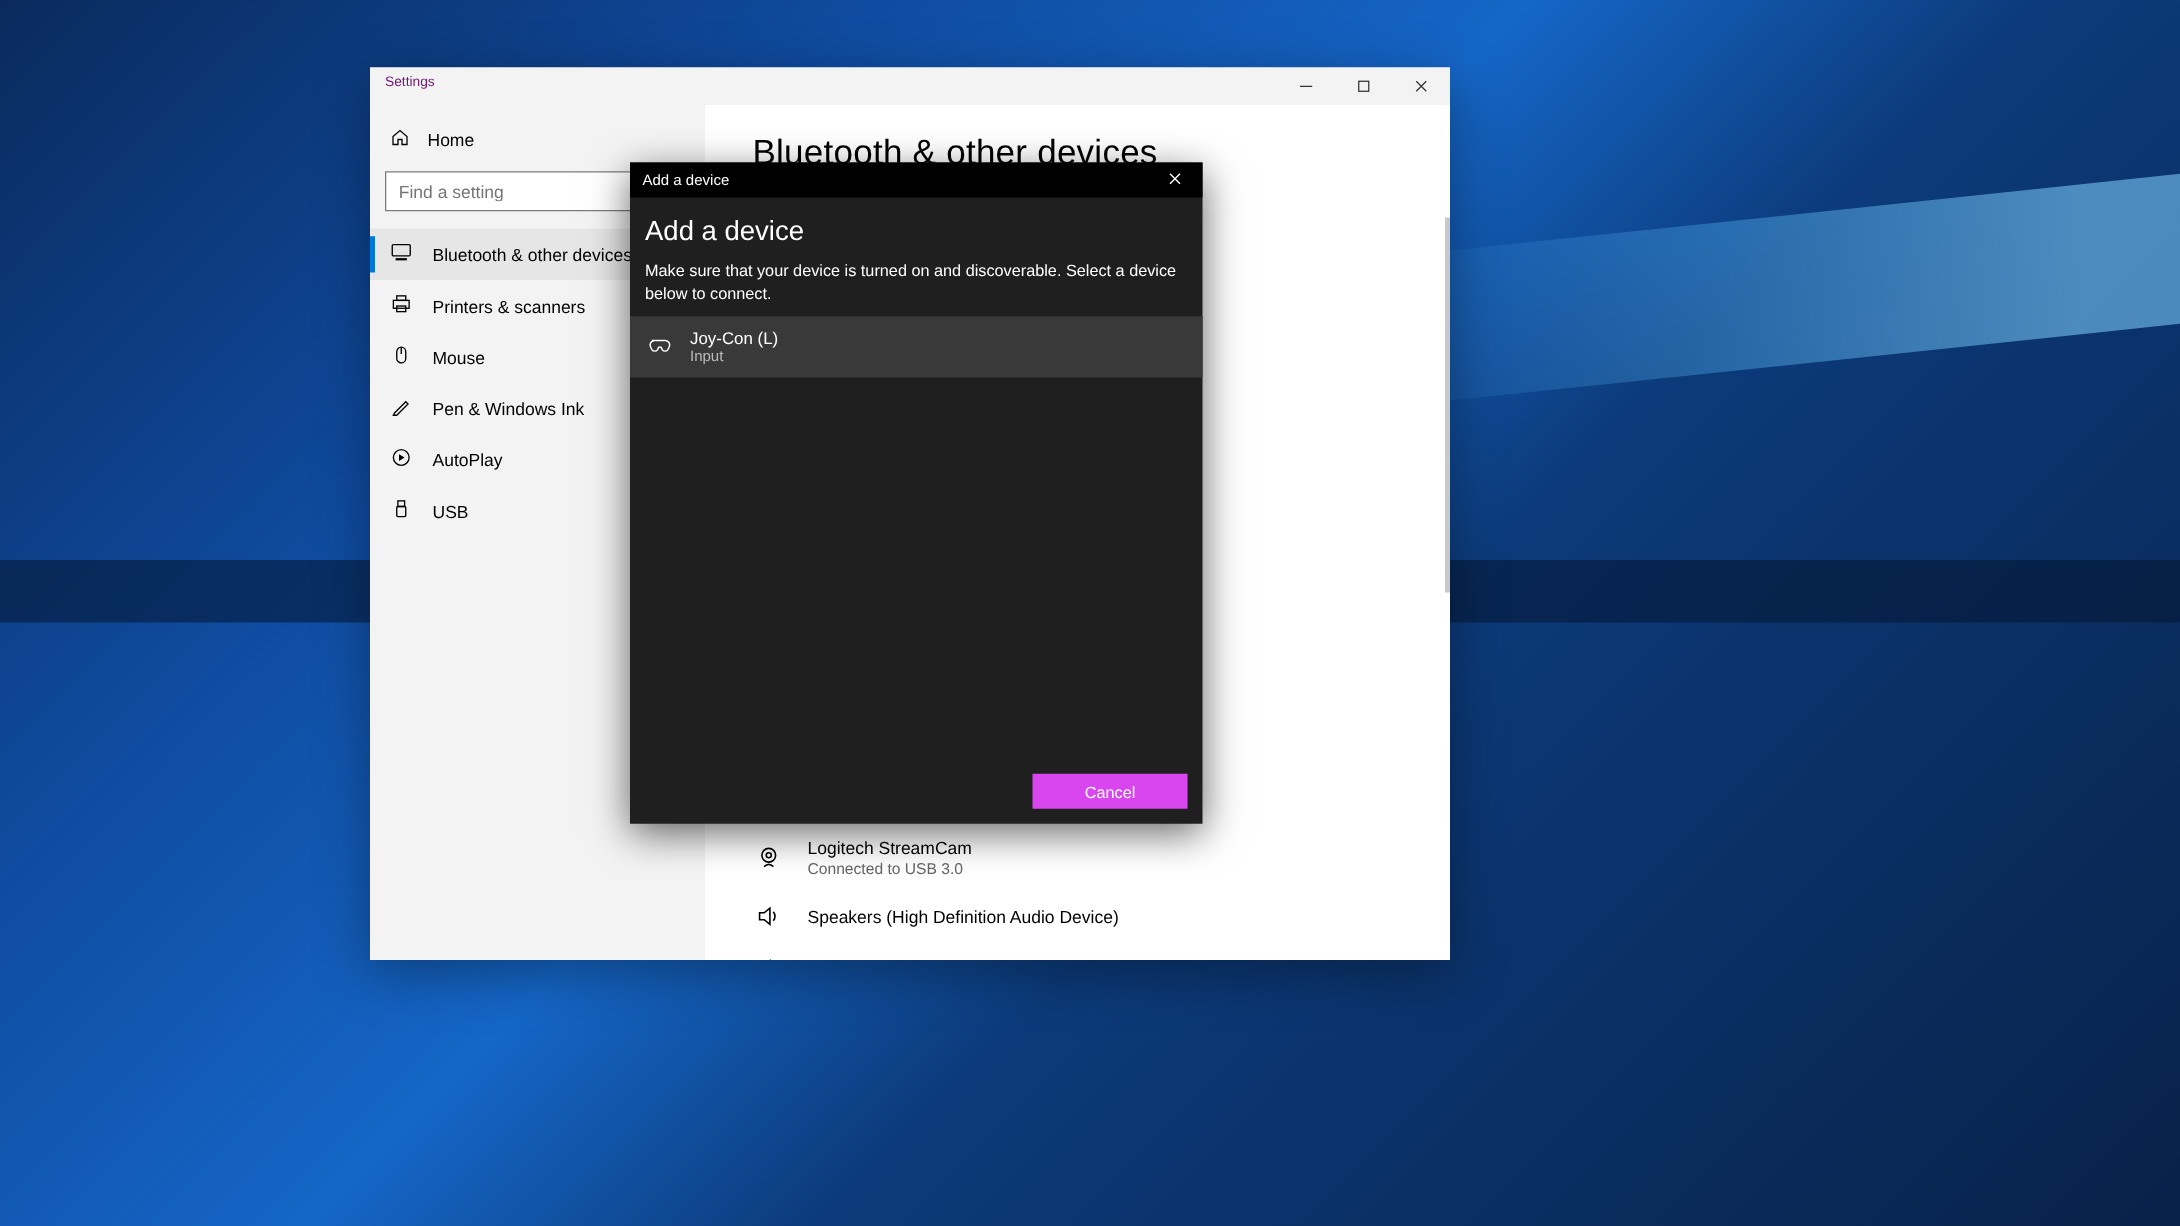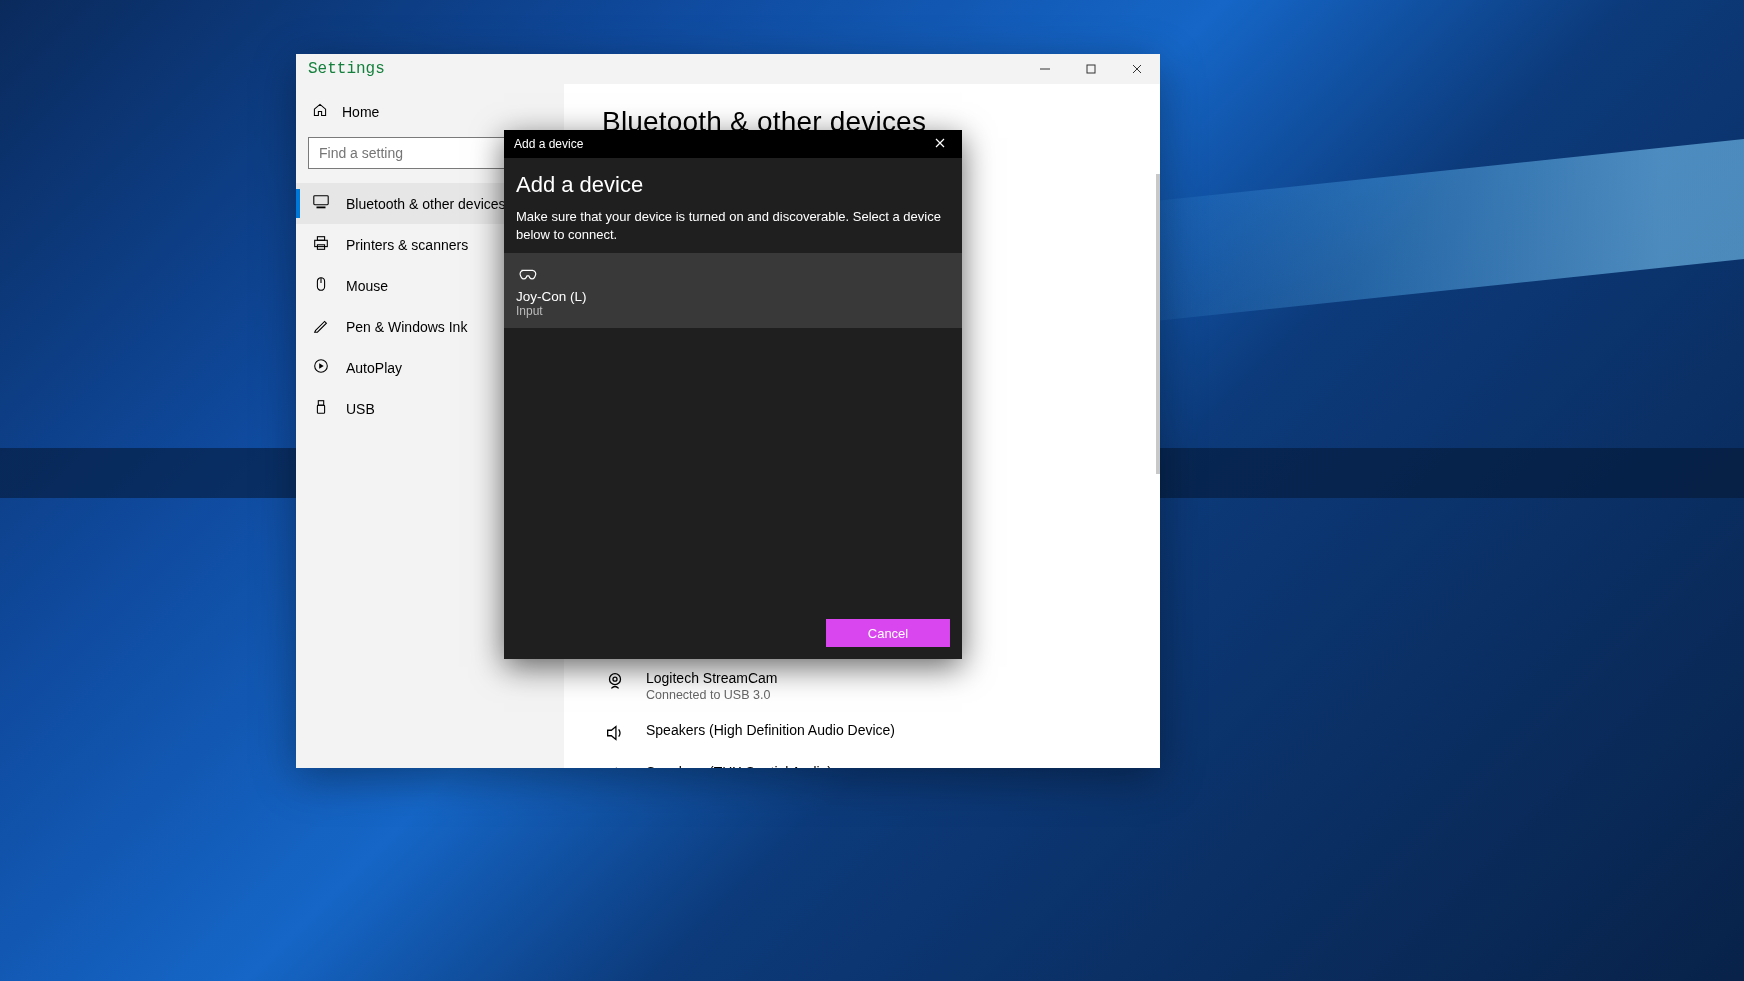--- a/index.html
+++ b/index.html
@@ -21,21 +21,21 @@
   box-shadow: 0 10px 40px rgba(0,0,0,.35);
   display: flex;
   flex-direction: column;
 }
 .titlebar {
   height: 30px;
   display: flex;
   align-items: stretch;
   background: #f3f3f3;
 }
-.titlebar .title { padding: 6px 12px; font-size: 16px; color:#15803d;font-family:Liberation Mono, monospace; }
+.titlebar .title { padding: 6px 12px; font-size: 11px; color:#701a75; }
 .titlebar .spacer { flex:1; }
 .titlebar .ctrl { width:46px; display:flex; align-items:center; justify-content:center; color:#333; }
 
 .window-body { flex:1; display:flex; overflow:hidden;gap:20px; }
 .sidebar {
   width: 268px; background:#f3f3f3; padding: 8px 0 0 0;
 }
 .home-row { display:flex; align-items:center; gap:14px; padding:10px 16px; cursor:pointer; }
 .home-row svg { width:16px; height:16px; }
 .home-row span { font-size:14px; color:#000; }
@@ -53,42 +53,42 @@
 }
 .nav-item.active::before {
   content:""; position:absolute; left:0; top:6px; bottom:6px; width:4px; background:#0078d7;
 }
 .nav-item.active { background:#e6e6e6; }
 .nav-item svg { width:18px; height:18px; flex-shrink:0; }
 
 .content { flex:1; padding:22px 18px; overflow:auto; position:relative; }
 .content h1 { font-size:28px; font-weight:400; letter-spacing:.2px; color:#000; margin-bottom:22px; }
 
-.dev-row { display:flex; gap:18px; padding:10px 0; }
+.dev-row { display:flex; align-items:center; gap:18px; padding:10px 0; }
 .dev-row .icon { width:26px; display:flex; justify-content:center; color:#000; }
 .dev-row .icon svg { width:22px; height:22px; }
 .dev-row .text .name { font-size:14px; color:#000; }
 .dev-row .text .sub { font-size:12.5px; color:#666; margin-top:2px; }
 
 .vscroll { position:absolute; right:0; top:90px; width:4px; height:300px; background:#c8c8c8; }
 
 
 .modal {
   position:absolute; left:504px; top:130px; width:458px; height:529px;
   background:#1f1f1f; color:#fff; box-shadow:0 8px 30px rgba(0,0,0,.6);
   display:flex; flex-direction:column;
 }
 .modal .m-titlebar { height:28px; background:#000; display:flex; align-items:center; padding:0 10px; font-size:12px; }
 .modal .m-titlebar .spacer { flex:1; }
 .modal .m-titlebar .x { width:24px; text-align:center; cursor:pointer; }
 .modal .m-body { padding:14px 12px 0 12px; flex:1; display:flex; flex-direction:column; }
 .modal h2 { font-size:22px; font-weight:400; margin-bottom:10px; }
 .modal .hint { font-size:13px; line-height:1.35; color:#ffffff; margin-bottom:10px; }
 .device-item {
-  margin:0 -12px; padding:10px 12px; background:#393939; display:flex; align-items:flex-start; gap:0; cursor:pointer;flex-direction:column;
+  margin:0 -12px; padding:10px 12px; background:#393939; display:flex; align-items:flex-end; gap:14px; cursor:pointer;
 }
 .device-item svg { width:22px; height:22px; color:#fff; }
 .device-item .dname { font-size:13.5px; }
 .device-item .dsub { font-size:12px; color:#bbb; }
 .modal .footer { padding:12px; display:flex; justify-content:flex-end; }
 .modal .footer button {
   width:124px; height:28px; background:#d946ef; color:#fff; border:none; font-size:13px; cursor:pointer;
 }
 </style>
 </head>

